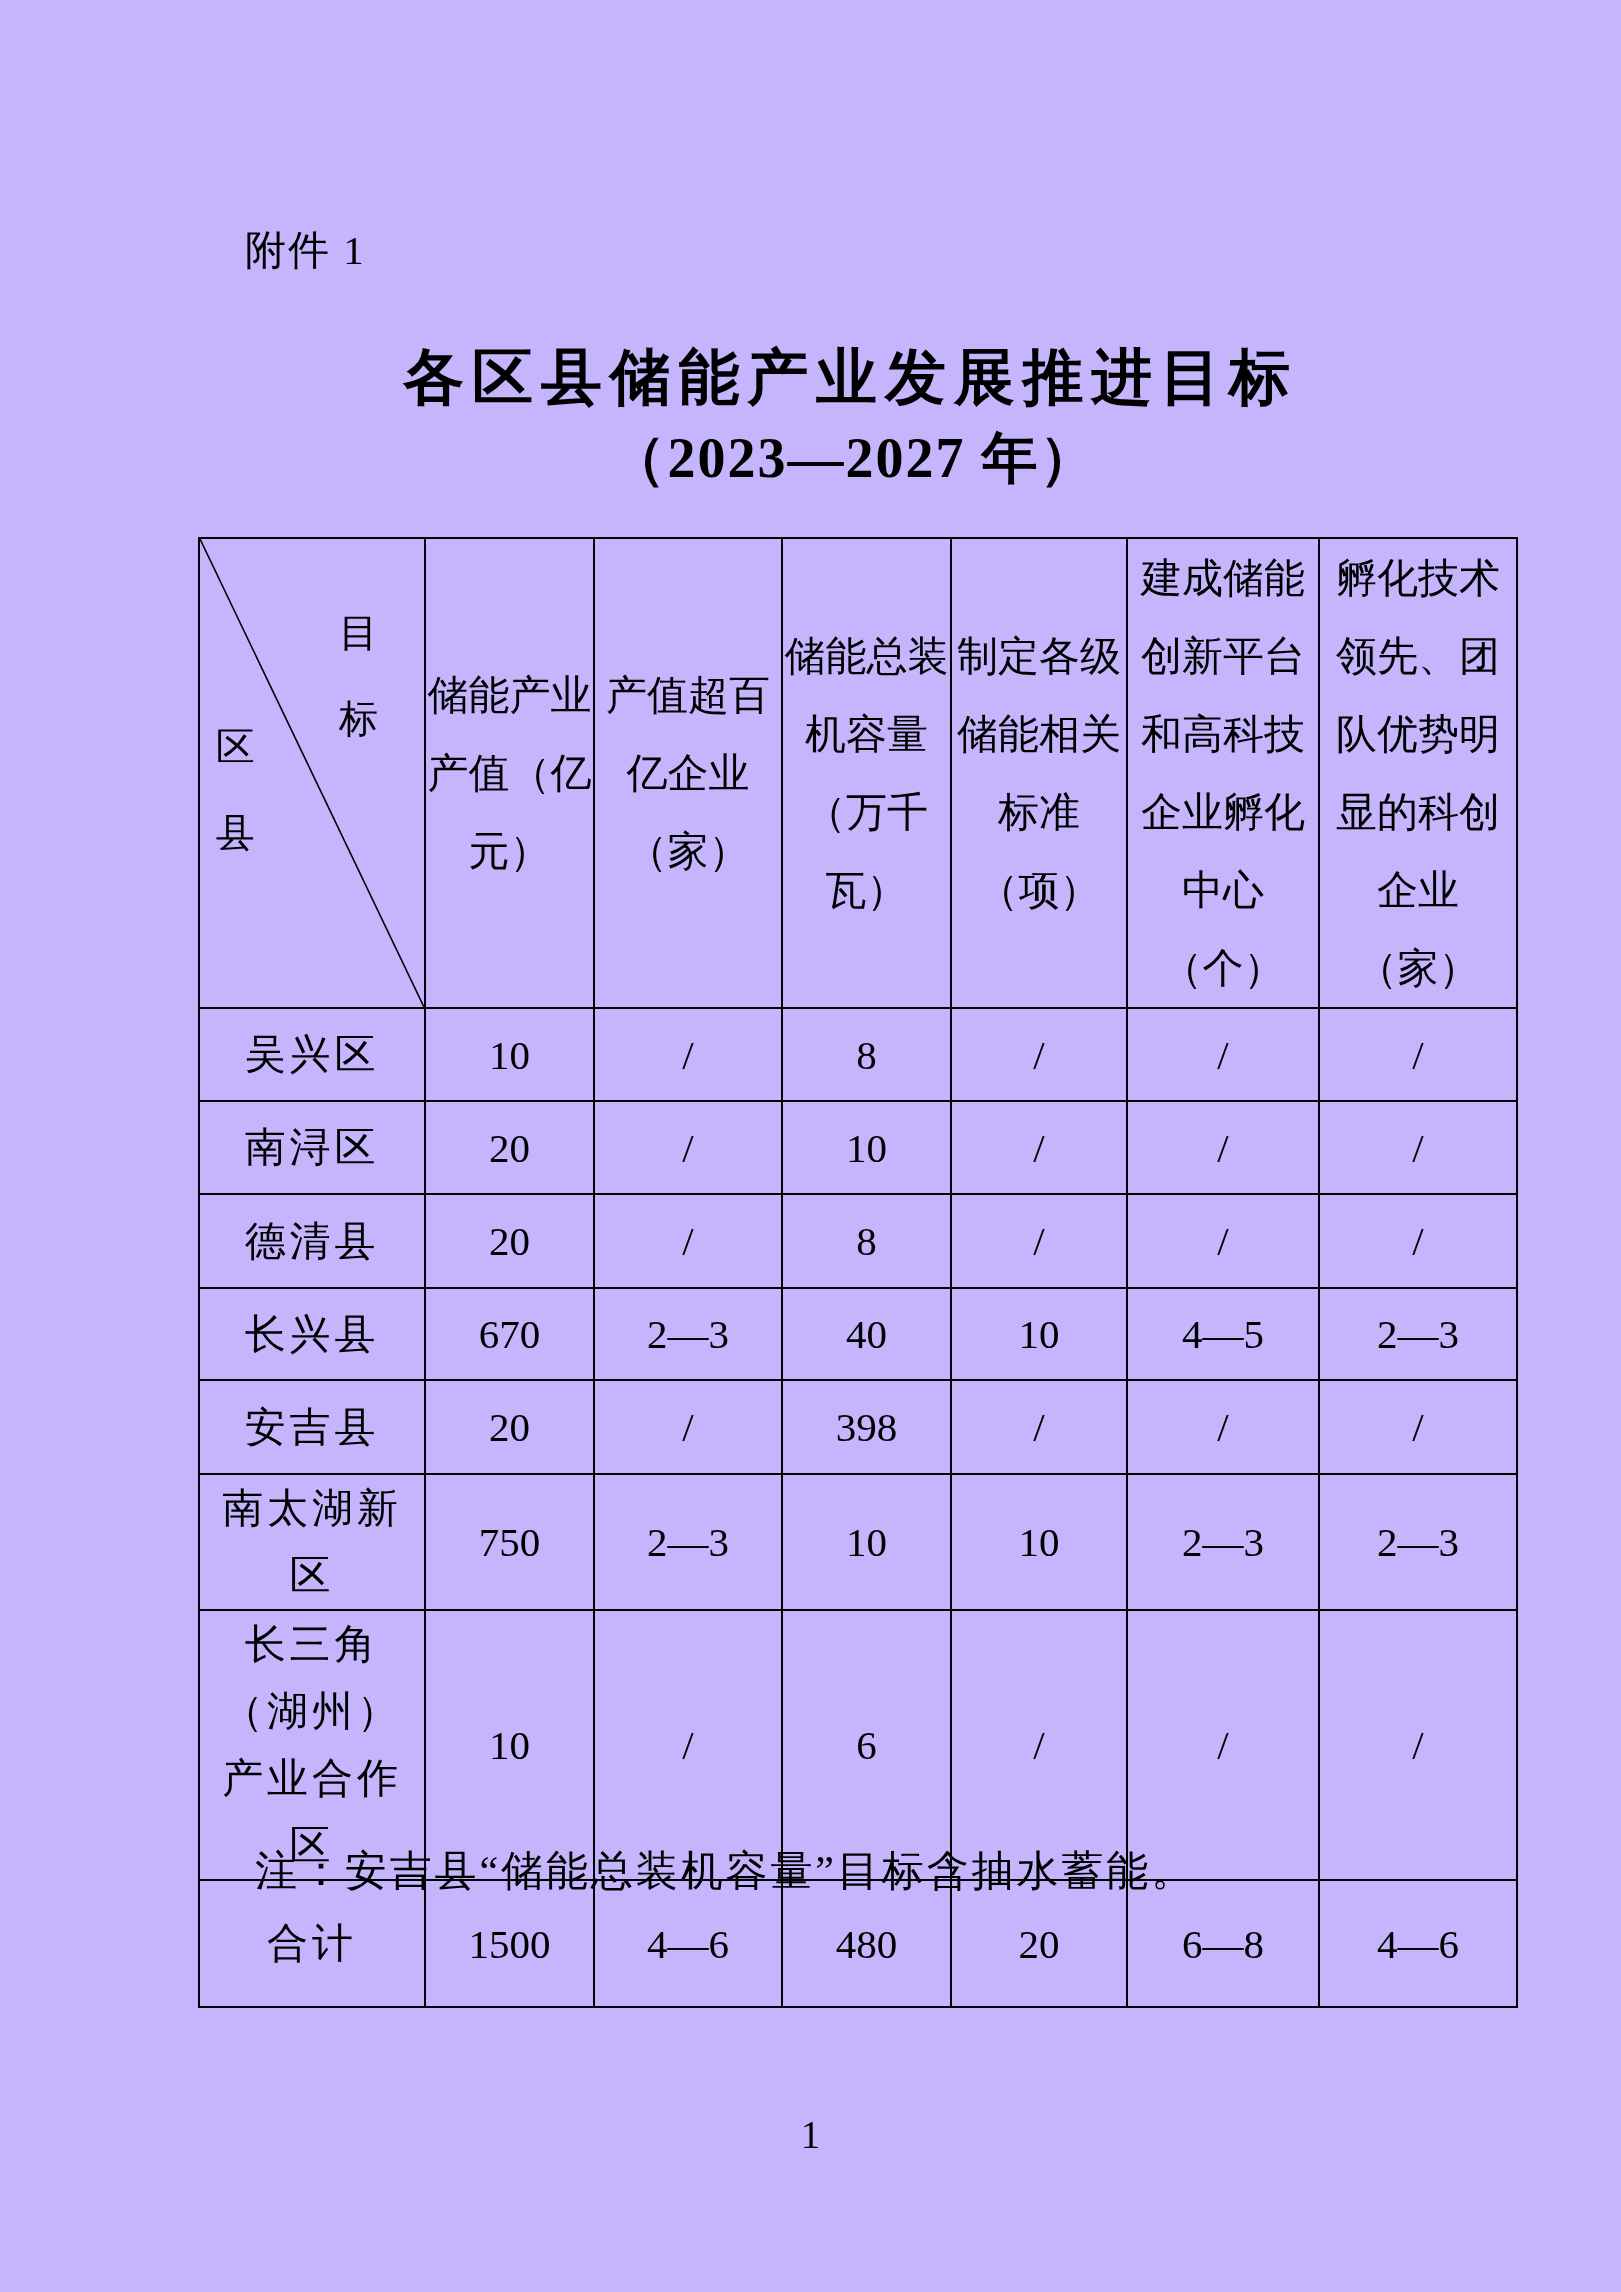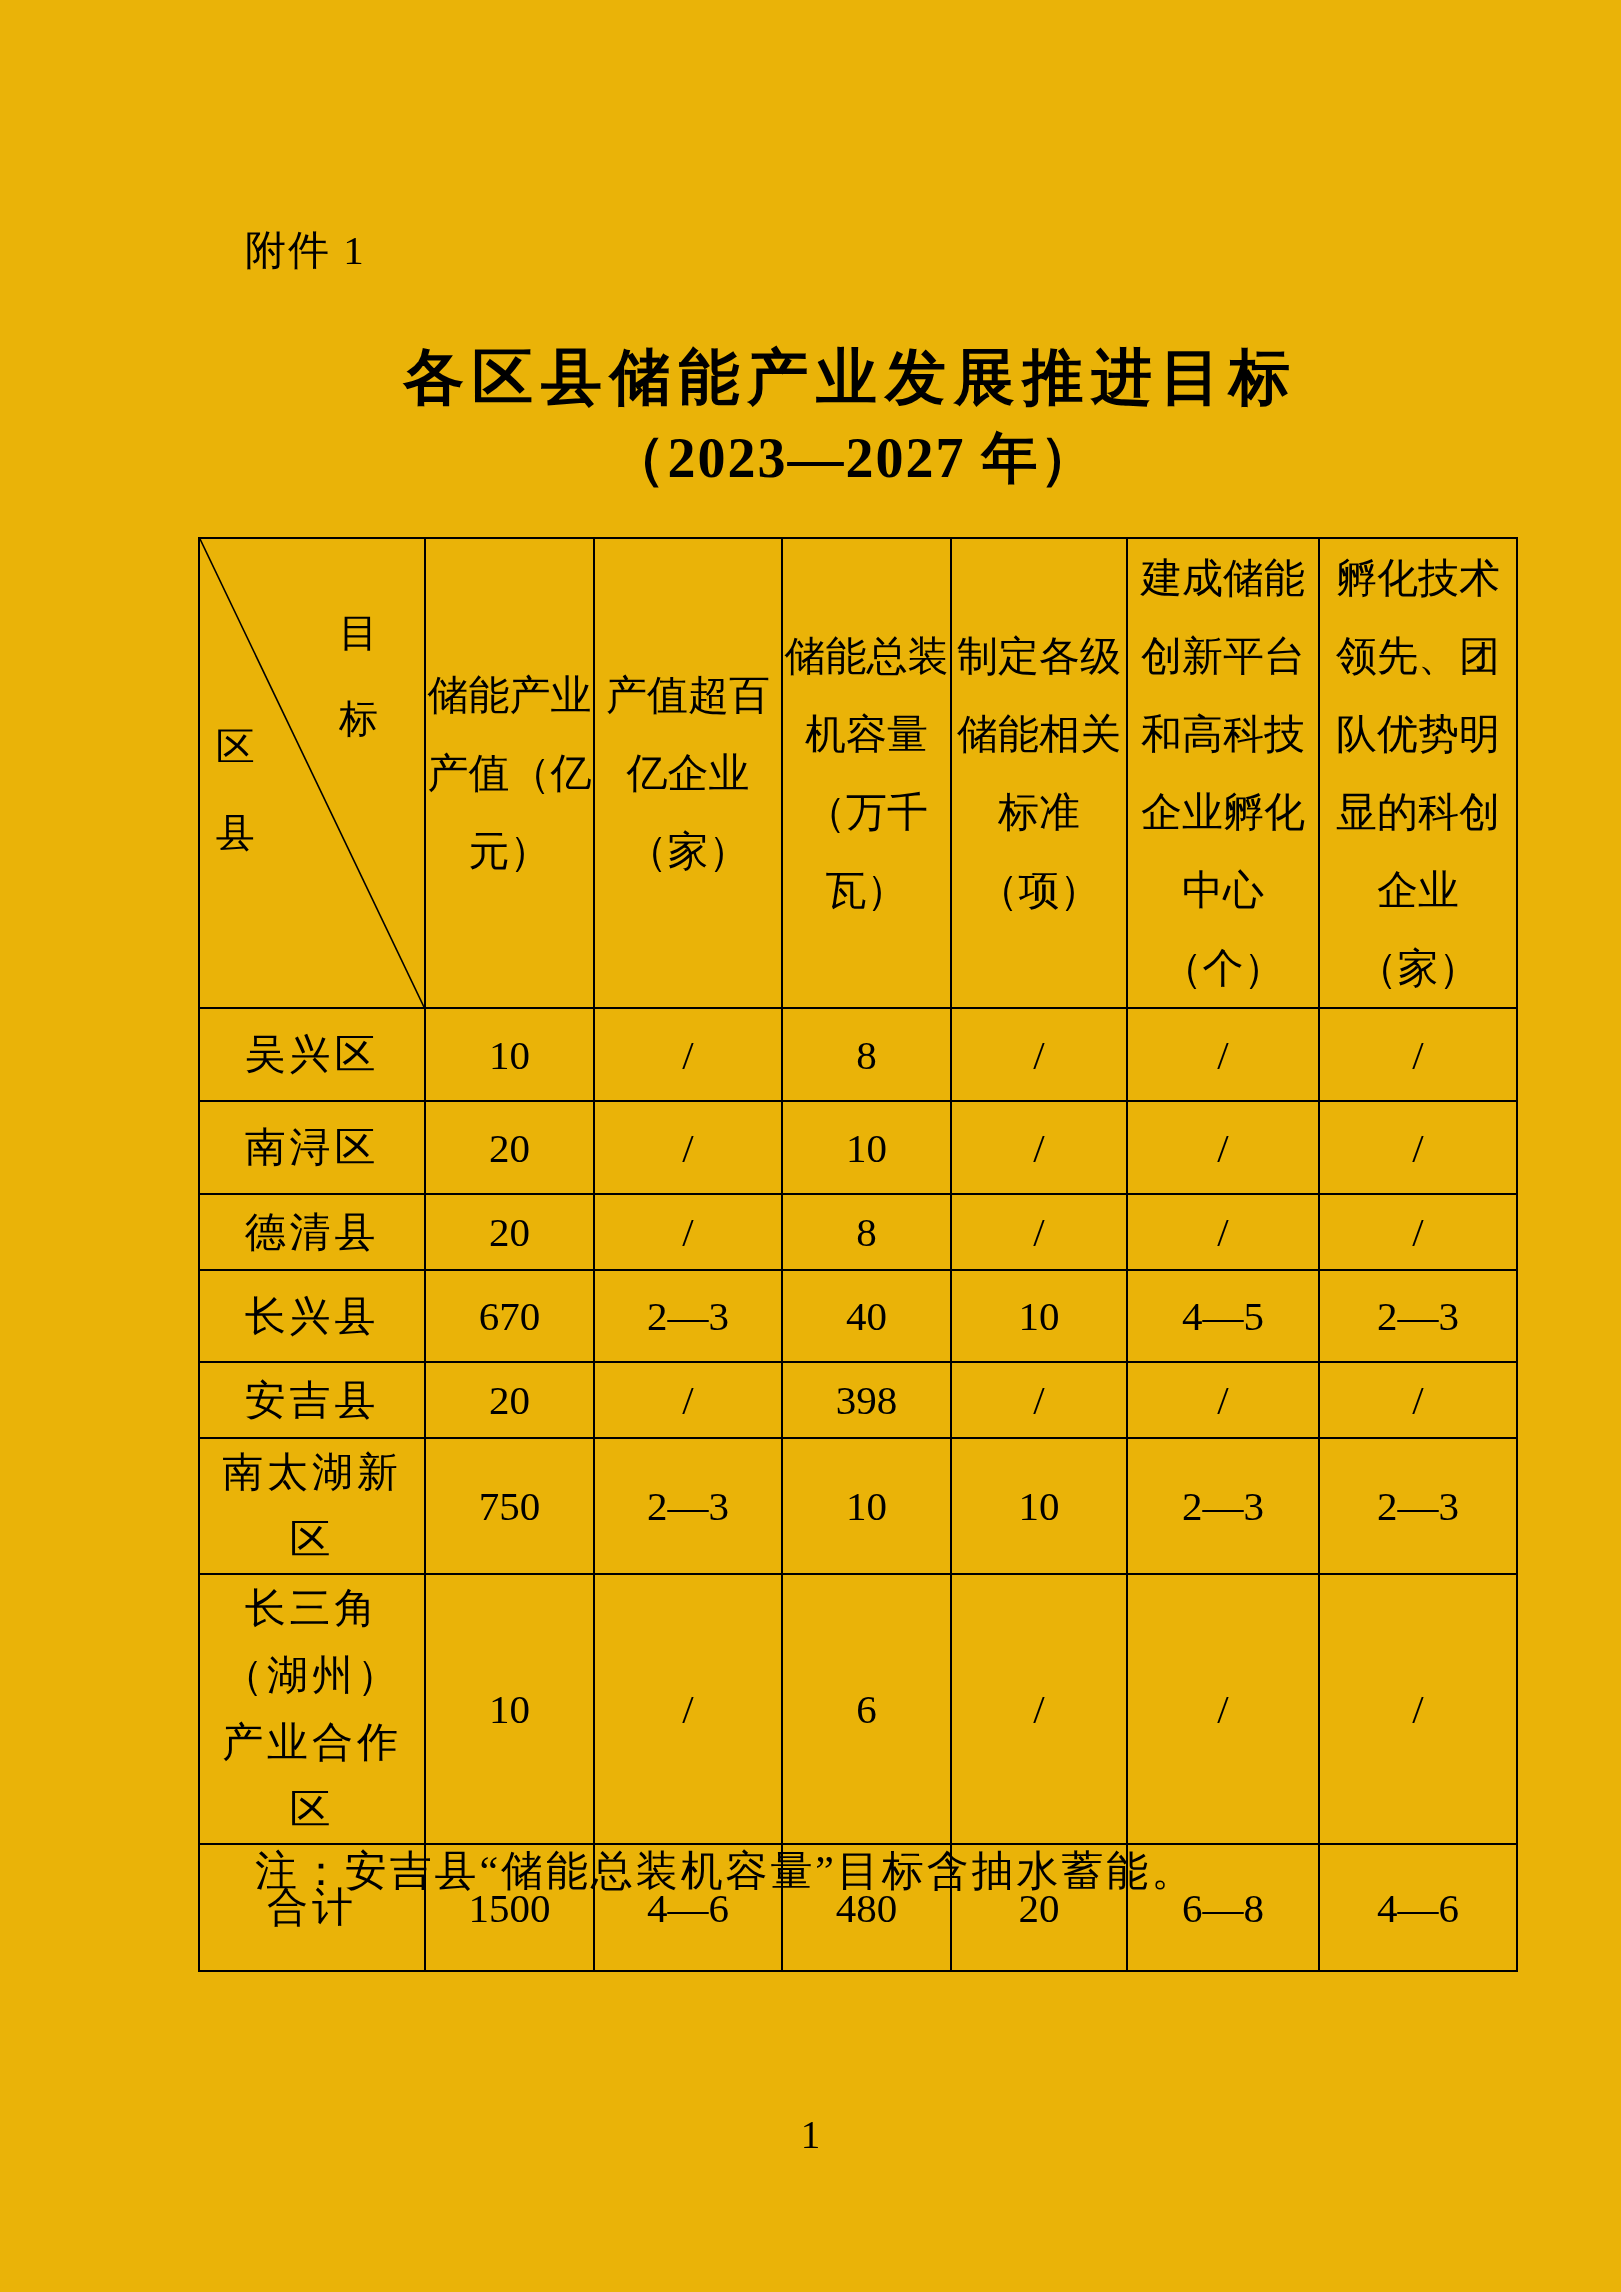--- a/index.html
+++ b/index.html
@@ -1,19 +1,19 @@
 <!DOCTYPE html>
 <html><head>
 <meta charset="utf-8">
 <style>
   html,body{margin:0;padding:0;background:#ffffff;}
   .page{
     position:relative;
     width:1621px;height:2293px;
-    background:#eab308;
+    background:#c4b5fd;
     color:#000000;
     font-family:"Liberation Serif","DejaVu Serif",serif;
     overflow:hidden;
   }
   .attachment-label{
     position:absolute;left:245px;top:223px;
     font-size:41px;letter-spacing:2px;
   }
   .doc-title{
     position:absolute;left:0;top:337px;width:100%;
@@ -40,21 +40,21 @@
     padding:0 5.9px;
   }
   td.region{
     font-size:39px;
     letter-spacing:3.9px;
     line-height:67px;
     padding:0 9.8px;
   }
   tr.hdr{height:386px;}
   tr.r-s{height:93px;}
-  tr.r-m{height:76px;}
+  tr.r-m{height:94px;}
   tr.r-x{height:92px;}
   tr.r-tall{height:206px;}
   tr.r-total{height:127px;}
   td.corner{position:relative;padding:0;}
   .corner-svg{position:absolute;left:0;top:0;width:100%;height:100%;display:block;}
   .corner-label{
     position:absolute;
     width:43px;
     font-size:39px;
     line-height:86px;

